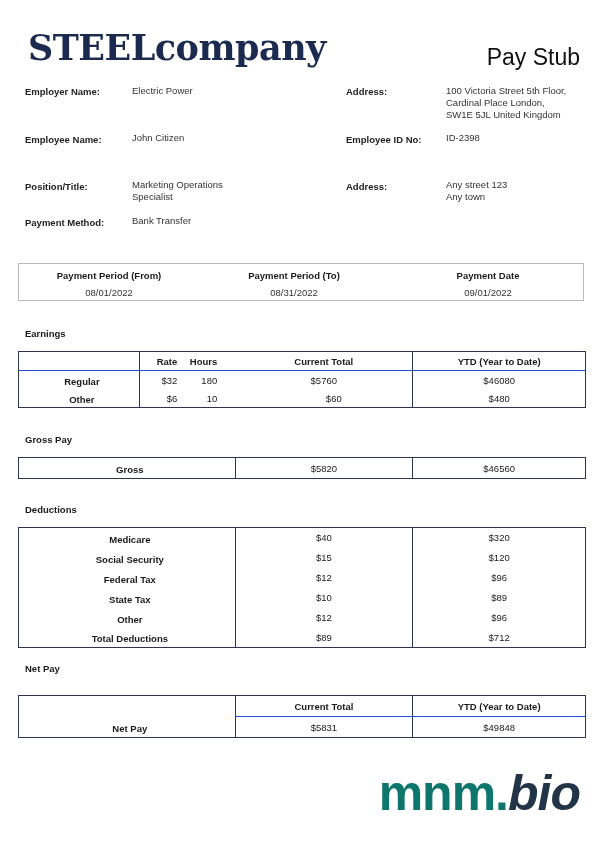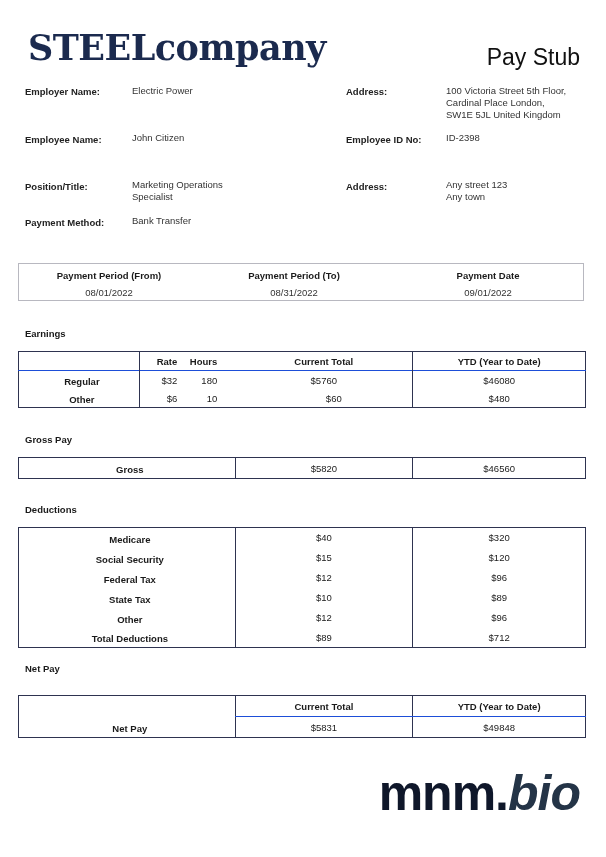--- a/index.html
+++ b/index.html
@@ -17,21 +17,21 @@
   .pcol .d { margin-top:6px; font-size:9.5px; color:#333; }
   .sect { font-weight:bold; font-size:9.5px; left:25px; }
   table { border-collapse:collapse; position:absolute; left:18px; width:568px; font-size:9.5px; }
   td, th { padding:0;text-align:center; }
   .tbl { border:1px solid #2e3350; }
   .vline { border-left:1px solid #2e3350; }
   .hline { border-bottom:1px solid #1d4ed8; }
   .c { }
   .b { font-weight:bold; }
   .watermark { right:26px; top:768px; font-size:50px; font-weight:bold; line-height:1; letter-spacing:-1px; }
-  .wm1 { color:#0f172a; }
+  .wm1 { color:#0f766e; }
   .wm2 { color:#243447; font-style:italic; }
 </style>
 </head>
 <body>
 
 <div class="abs logo">STEELcompany</div>
 <div class="abs title">Pay Stub</div>
 
 <div class="abs lbl" style="left:25px;top:86px;">Employer Name:</div>
 <div class="abs val" style="left:132px;top:85px;">Electric Power</div>

